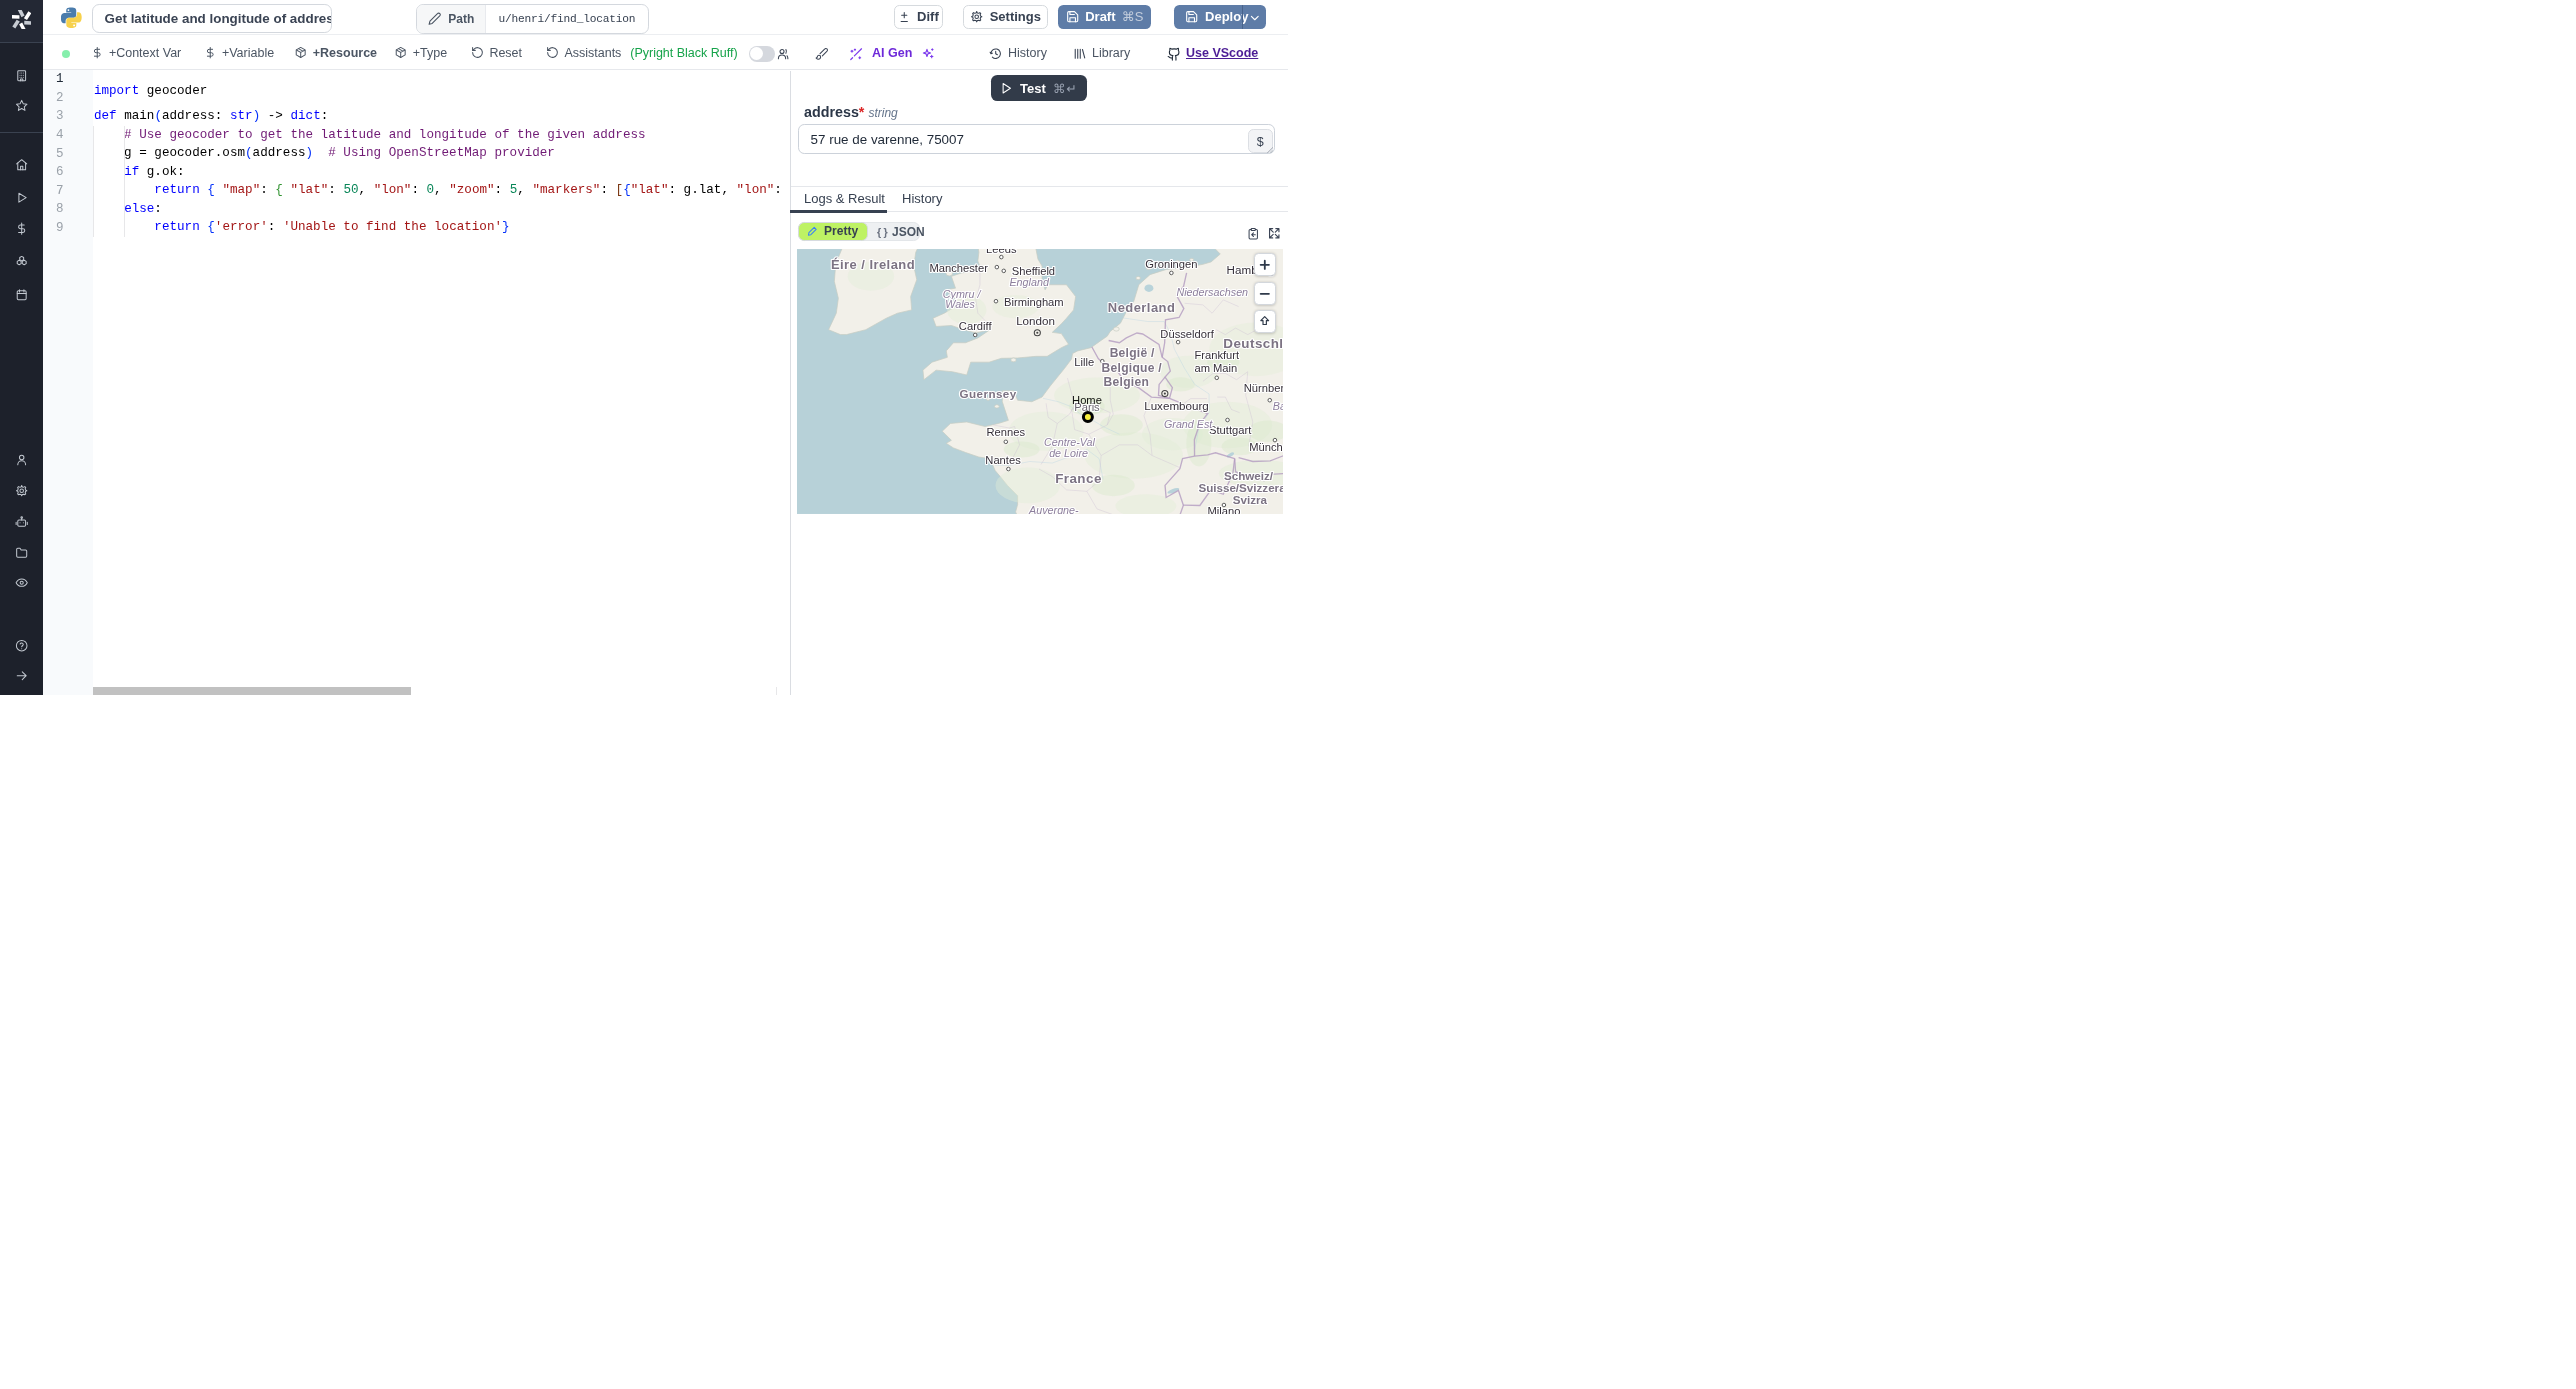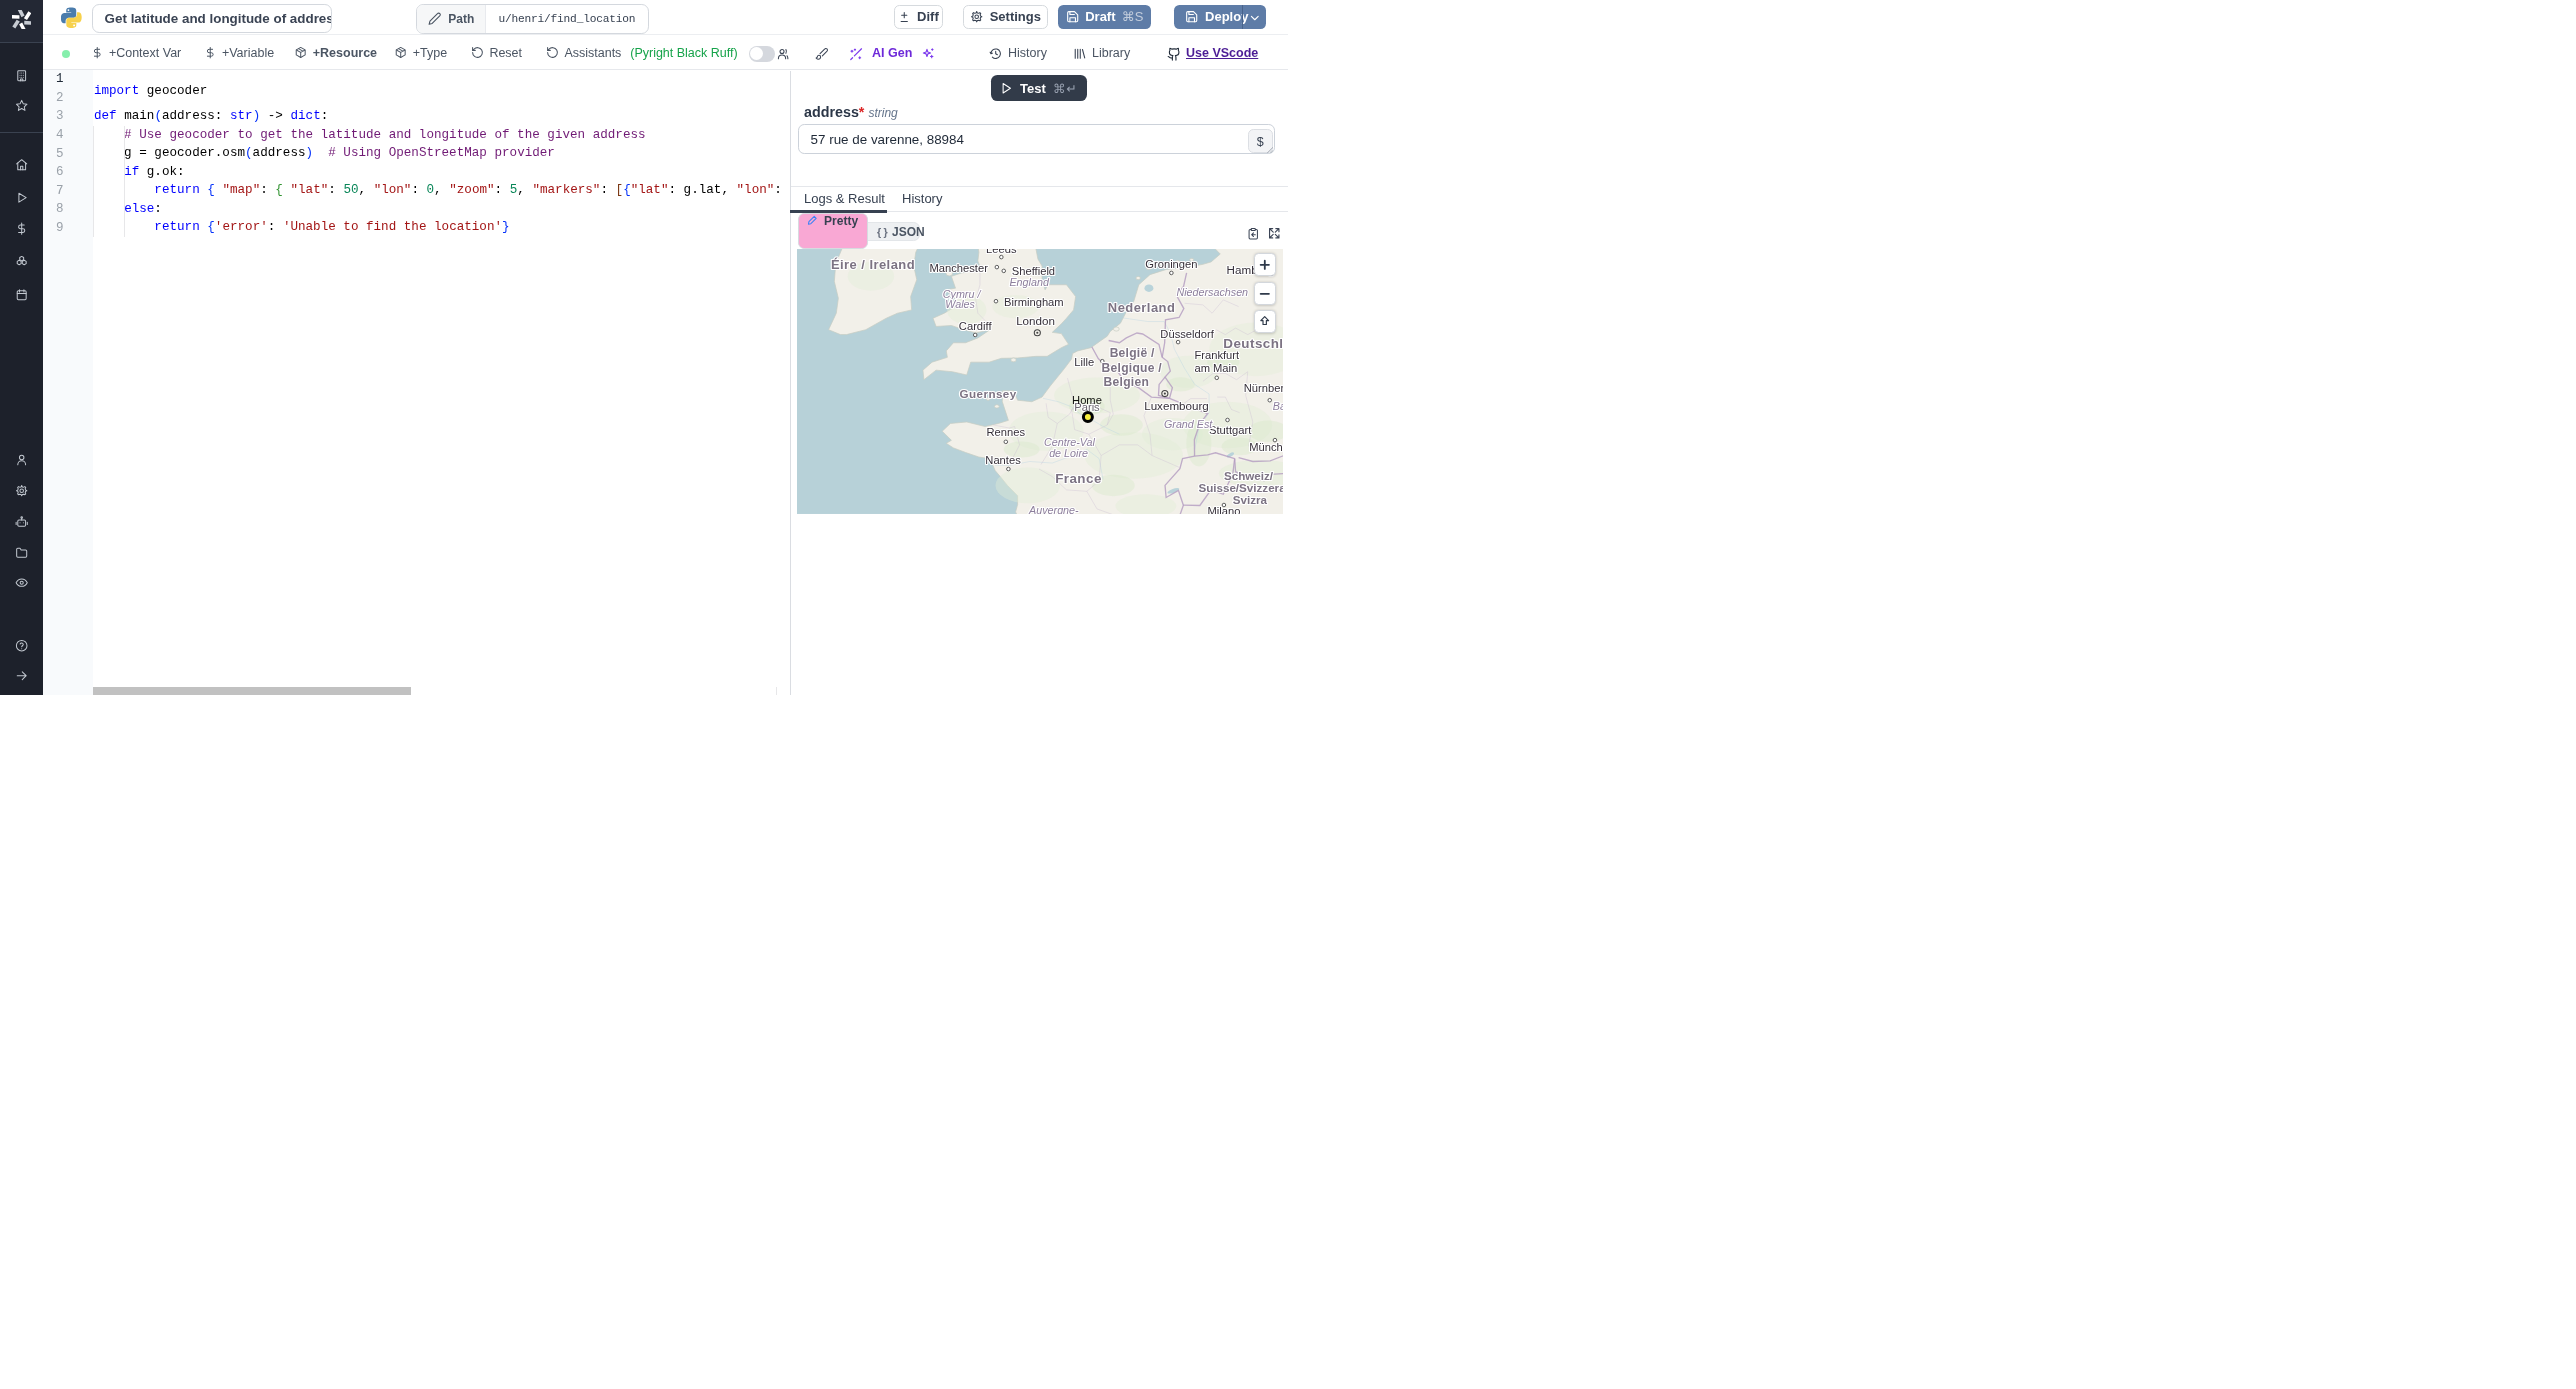--- a/index.html
+++ b/index.html
@@ -40,21 +40,21 @@
 #testbtn .kb { color:#98a1b0; font-weight:normal; font-size:12.5px; letter-spacing:0.9px;}
 #arglabel { position:absolute; left:804px; top:104px; font-size:14.3px; font-weight:bold; color:#2b3647; }
 #arglabel .req { color:#dc2626; } #arglabel .typ { font-weight:normal; font-style:italic; color:#64748b; font-size:12px; margin-left:4px; }
 #arginput { position:absolute; left:798px; top:124px; width:477px; height:30px; border:0.9px solid #ccd2da; border-radius:6.3px; background:#fff; font-size:13.4px; color:#1f2937; line-height:29px; padding-left:11.6px; }
 #dollarchip { position:absolute; left:1248px; top:129px; width:24.6px; height:24px; background:#f3f4f6; border:0.9px solid #dcdfe4; border-radius:5.4px; text-align:center; line-height:24px; font-size:12.5px; color:#374151; }
 #resizeh { position:absolute; left:1267px; top:147px; width:6.3px; height:6.3px; }
 #tabsrow { position:absolute; left:791px; top:186px; width:497px; height:26px; border-top:0.9px solid #e5e7eb; border-bottom:0.9px solid #e5e7eb; background:#fff;}
 .tab { position:absolute; top:0; height:26px; line-height:26px; font-size:13px; color:#374151; }
 #tabul { position:absolute; left:790px; top:210px; width:97px; height:2.7px; background:#374151; }
 #prettypill { position:absolute; left:798px; top:222px; width:122px; height:19px; background:#eef0f2; border:0.9px solid #e3e6e9; border-radius:6.3px; display:flex; align-items:center; }
-#prettypill .on { height:36px; background:#f9a8d4; border:0.9px solid #d7dbe0; border-radius:6.3px; margin:-0.9px 0 0 -0.9px; display:flex; align-items:flex-start; gap:5.4px; padding:0 9px 0 8px; font-size:12px; font-weight:bold; color:#374151; }
+#prettypill .on { height:19px; background:#bef264; border:0.9px solid #d7dbe0; border-radius:6.3px; margin:-0.9px 0 0 -0.9px; display:flex; align-items:center; gap:5.4px; padding:0 9px 0 8px; font-size:12px; font-weight:bold; color:#374151; }
 #prettypill .off { display:flex; align-items:center; gap:4.5px; padding:0 9px; font-size:12px; font-weight:bold; color:#4b5563; }
 #mapwrap { position:absolute; left:797px; top:249px; width:486px; height:265px; overflow:hidden; }
 .mapctl { position:absolute; width:22px; height:23px; background:#fff; border:0.9px solid #d3d7dc; border-radius:4.5px; box-shadow:0 0.9px 2.7px rgba(0,0,0,0.18); display:flex; align-items:center; justify-content:center; color:#2f3a4a; font-weight:bold; }
 </style>
 </head>
 <body>
 <div id="sidebar"></div>
 <div class="abs" style="left:0; top:0; width:43px; height:42px; background:#232834;"></div>
 <div id="topbar"></div>
 <div id="title-input">Get latitude and longitude of address</div>
@@ -69,21 +69,21 @@
 <div id="line1box"></div>
 
 <div id="hscroll"></div>
 <div id="rdivider"></div>
 <div id="rdividerhandle"></div>
 <div id="rpanel"></div>
 <div id="testbtn"><svg class="ic" width="12.5" height="12.5" viewBox="0 0 24 24" fill="none" stroke="#fff" stroke-width="2" stroke-linejoin="round">
       <path d="M6 3l14 9-14 9Z"></path>
     </svg>Test<span class="kb">⌘↵</span></div>
 <div id="arglabel">address<span class="req">*</span><span class="typ">string</span></div>
-<div id="arginput">57 rue de varenne, 88984</div>
+<div id="arginput">57 rue de varenne, 75007</div>
 <div id="dollarchip">$</div>
 <svg id="resizeh" class="abs" width="6.3" height="6.3" viewBox="0 0 7 7">
     <path d="M0 7L7 0M3.5 7L7 3.5" stroke="#9aa1ab" stroke-width="1"></path>
   </svg>
 <div id="tabsrow"></div>
 <div class="tab" style="left:804px; top:186px;">Logs &amp; Result</div>
 <div class="tab" style="left:902px; top:186px;">History</div>
 <div id="tabul"></div>
 <div id="prettypill">
   <div class="on"><svg class="ic" width="11.6" height="11.6" viewBox="0 0 24 24" fill="none" stroke="#3b82f6" stroke-width="2.2" stroke-linecap="round" stroke-linejoin="round">

